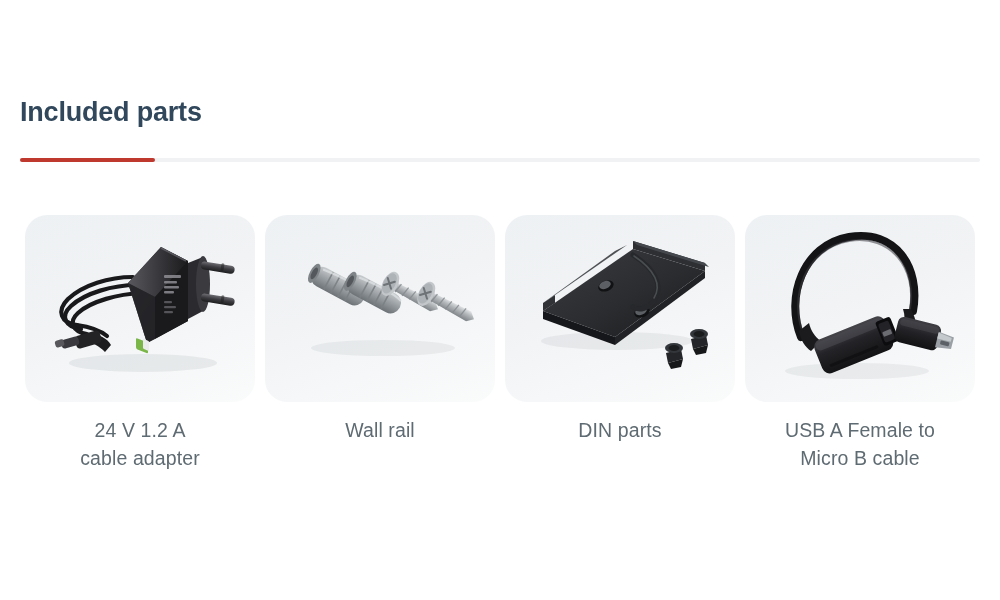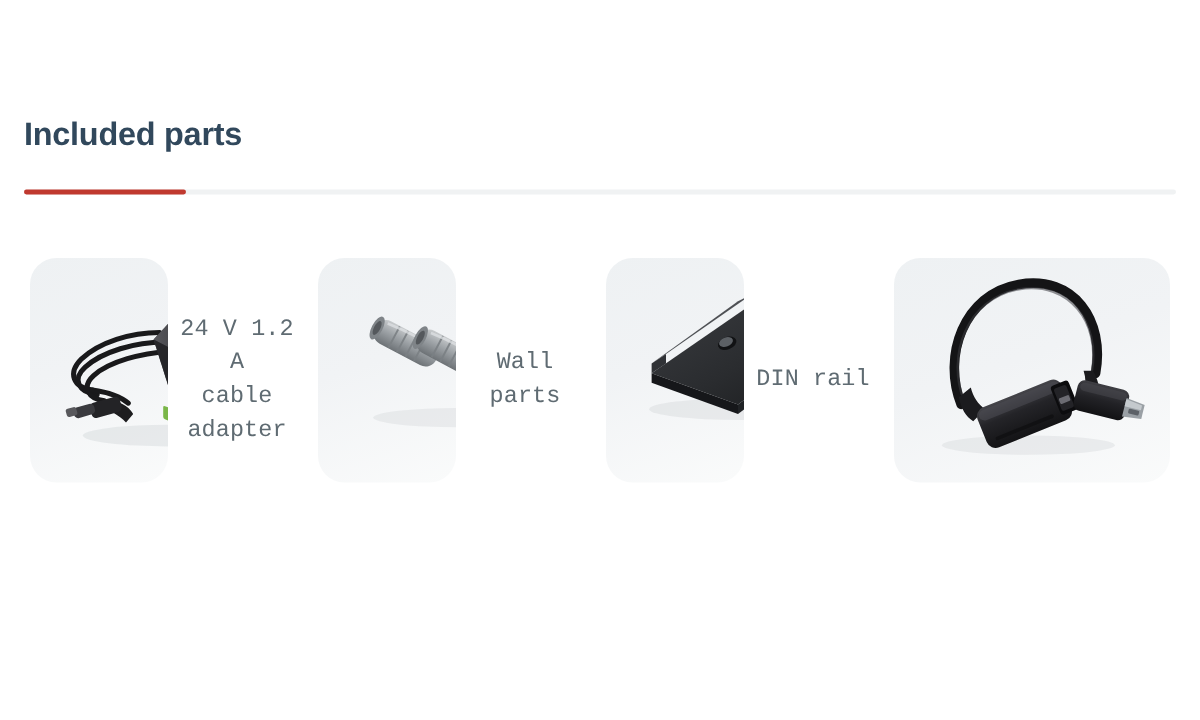--- a/index.html
+++ b/index.html
@@ -60,23 +60,22 @@
     position: absolute;
     left: 25px;
     top: 215px;
     width: 950px;
     display: flex;
     gap: 10px;
   }
   .card {
     width: 230px;
     display: flex;
-    flex-direction: row;
-    align-items: center;
-    font-family: Liberation Mono, monospace;
+    flex-direction: column;
+    align-items: flex-end;
   }
   .card-media {
     width: 230px;
     height: 187px;
     border-radius: 22px;
     background: linear-gradient(160deg, #eef1f3 0%, #f1f3f5 45%, #fafbfb 100%);
     position: relative;
     overflow: hidden;
   }
   .card-media .art {
@@ -260,21 +259,21 @@
             <ellipse cx="158" cy="92" rx="7.5" ry="13" fill="#c3c7ca"></ellipse>
             <ellipse cx="157" cy="92" rx="6" ry="11" fill="#aeb3b7"></ellipse>
             <g stroke="#6e7377" stroke-width="2" stroke-linecap="round">
               <path d="M153 88 L 161 96"></path>
               <path d="M161 88 L 153 96"></path>
             </g>
           </g>
         </svg>
       </div>
       <div class="card-caption">
-        <span>Wall parts</span>
+        <span>Wall rail</span>
       </div>
     </div>
 
     <div class="card">
       <div class="card-media">
         <svg class="art" viewBox="0 0 230 187">
           <defs>
             <linearGradient id="din-top" x1="0" y1="0" x2="1" y2="1">
               <stop offset="0%" stop-color="#3a3c40"></stop>
               <stop offset="55%" stop-color="#2a2c2f"></stop>
@@ -319,21 +318,21 @@
           </g>
           <g>
             <path d="M186 124 L 201 120 L 203 130 L 188 134 Z" fill="#232528"></path>
             <ellipse cx="194" cy="119" rx="9" ry="5" fill="#33363a"></ellipse>
             <ellipse cx="194" cy="119" rx="5.5" ry="3" fill="#1a1c1e"></ellipse>
             <path d="M188 134 L 203 130 L 201 138 L 191 140 Z" fill="#17181a"></path>
           </g>
         </svg>
       </div>
       <div class="card-caption">
-        <span>DIN rail</span>
+        <span>DIN parts</span>
       </div>
     </div>
 
     <div class="card">
       <div class="card-media">
         <svg class="art" viewBox="0 0 230 187">
           <defs>
             <linearGradient id="usb-shell" x1="0" y1="0" x2="0" y2="1">
               <stop offset="0%" stop-color="#45454a"></stop>
               <stop offset="40%" stop-color="#242428"></stop>
@@ -368,16 +367,20 @@
           <g transform="rotate(14 174 122)">
             <rect x="150" y="106" width="44" height="26" rx="6" fill="url(#usb-micro)"></rect>
             <rect x="152" y="108" width="40" height="7" rx="4" fill="#4a4a50" opacity="0.5"></rect>
 
             <path d="M192 112 L 208 114 L 208 126 L 192 128 Z" fill="#9aa0a5"></path>
             <path d="M192 113 L 206 115 L 206 119 L 192 119 Z" fill="#c4c9cd"></path>
             <rect x="196" y="120" width="9" height="4" rx="1" fill="#5c6167"></rect>
           </g>
         </svg>
       </div>
+      <div class="card-caption">
+        <span>USB A Female to</span>
+        <span class="line2">Micro B cable</span>
+      </div>
     </div>
 
   </div>
 </div>
 
 </body></html>

